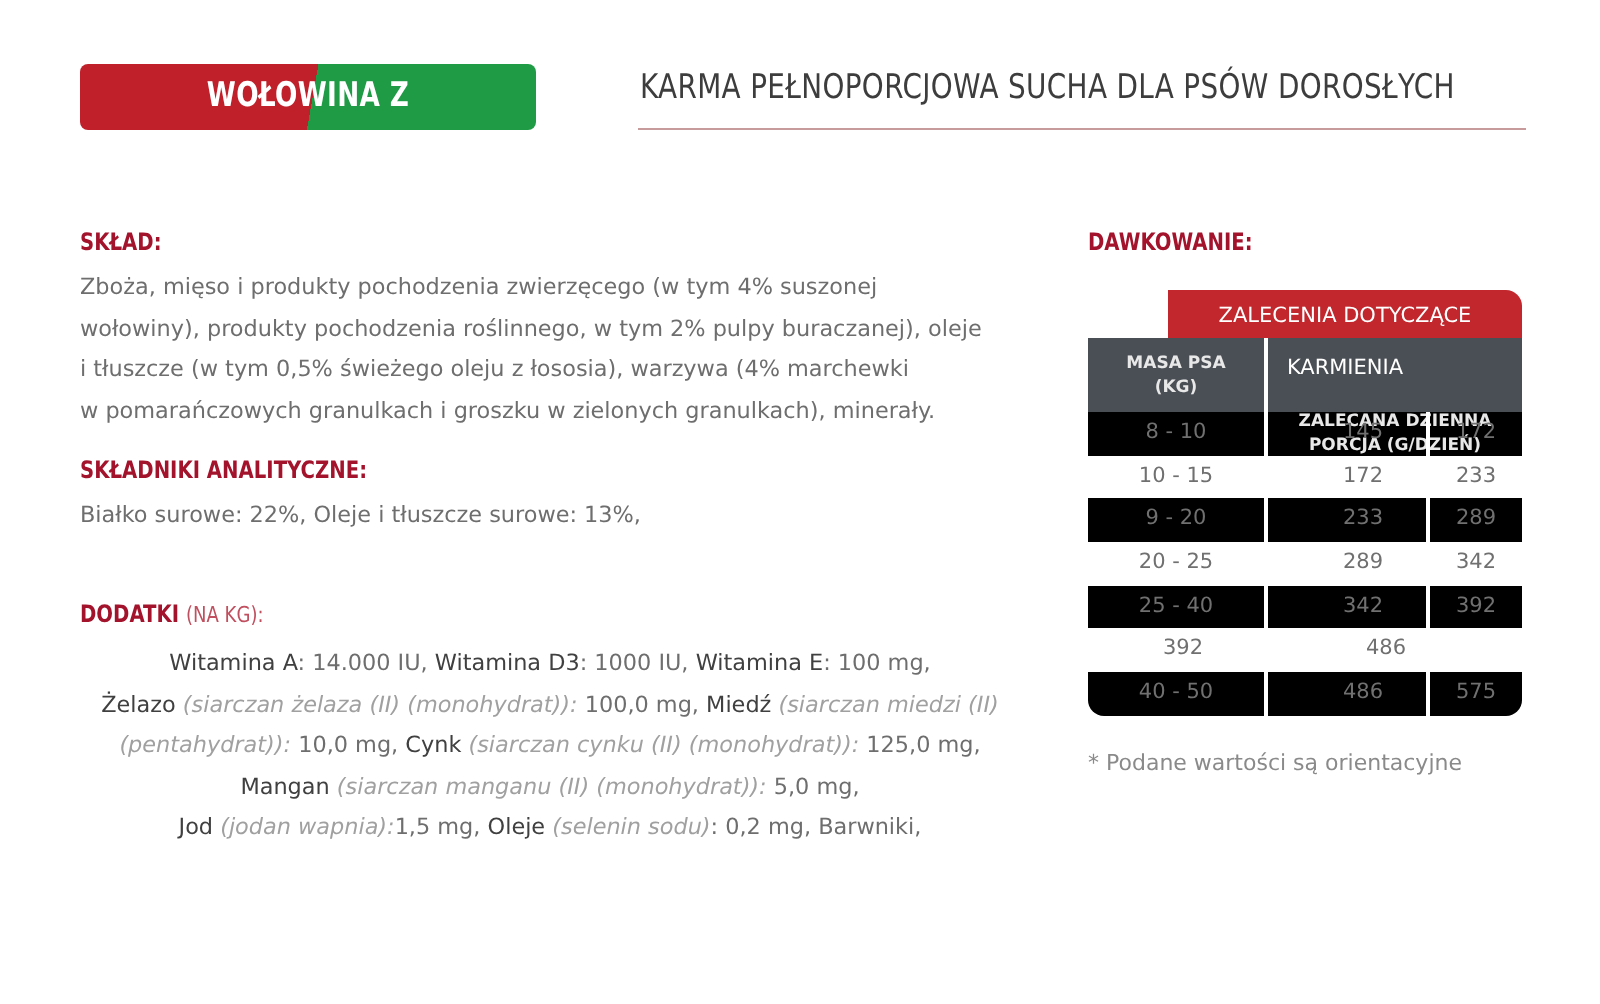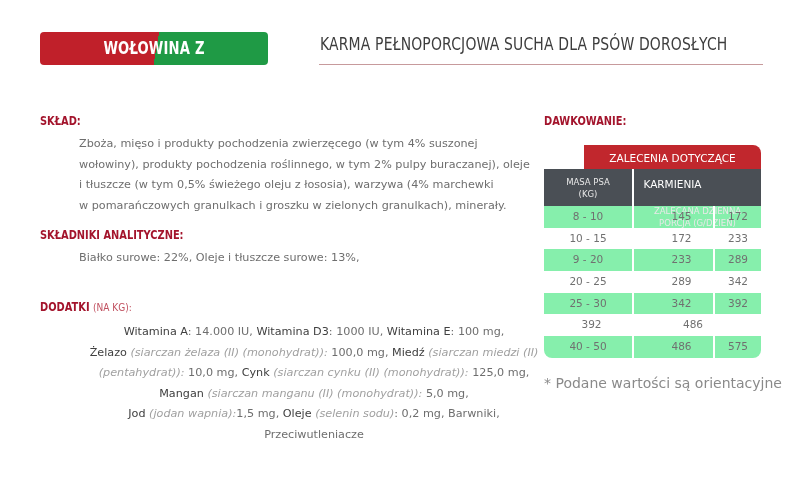--- a/index.html
+++ b/index.html
@@ -4,37 +4,37 @@
 <style>
   html,body{margin:0;padding:0;background:#fff;}
   body{width:800px;height:502px;position:relative;overflow:hidden;font-family:"DejaVu Sans",sans-serif;color:#6b6b6b;}
   .badge{position:absolute;left:40px;top:32px;width:228px;height:33px;border-radius:4px;overflow:hidden;
     background:linear-gradient(100deg,#c0202a 0 51%,#1f9a45 51% 100%);}
   .badge span{display:block;text-align:center;line-height:33px;color:#fff;font-family:"DejaVu Sans Condensed","DejaVu Sans",sans-serif;font-weight:bold;font-size:17px;letter-spacing:0.2px;transform:scaleX(0.86);}
   .title{position:absolute;left:320px;top:34px;font-family:"DejaVu Sans",sans-serif;font-size:17px;color:#3d3d3d;letter-spacing:0.2px;transform:scaleX(0.82);transform-origin:left center;white-space:nowrap;}
   .title-rule{position:absolute;left:319px;top:64px;width:444px;height:1px;background:#c79a9c;}
   .h{position:absolute;color:#a3142c;font-weight:bold;font-size:12px;transform:scaleX(0.82);transform-origin:left center;white-space:nowrap;}
   .h small{font-weight:normal;font-size:11px;color:#c0505f;}
-  .p{position:absolute;left:40px;width:470px;font-size:11.2px;line-height:20.5px;color:#6e6e6e;margin-left:39px;}
+  .p{position:absolute;left:40px;width:470px;font-size:11.2px;line-height:20.5px;color:#6e6e6e;}
   .p b{font-weight:normal;color:#404040;}
   .p i{font-style:italic;color:#a0a0a0;}
   .table{position:absolute;left:544px;top:145px;width:217px;border-radius:8px;overflow:hidden;}
   .t-title{background:#c1272d;color:#fff;font-size:10.5px;text-align:center;height:24px;line-height:26px;margin-left:40px;}
   .t-head{display:flex;background:#4a4f55;color:#e8e8e8;font-size:8.5px;text-align:center;height:37px;}
-  .t-head div{display:flex;align-items:center;justify-content:center;line-height:12px;}
+  .t-head div{display:flex;align-items:center;justify-content:center;line-height:12px;font-weight:bold;}
   .t-head .c1{width:88px;border-right:2px solid #fff;}
   .t-head .c2{flex:1;margin-top:48px;}
   .row{display:flex;height:21.7px;line-height:21.7px;font-size:10.5px;color:#707070;text-align:center;}
-  .row.alt{background:#86efac;}
+  .row.alt{background:#000000;}
   .row div{border-right:2px solid #fff;}
   .row div:last-child{border-right:none;}
   .row .c1{width:88px;}
   .row .c2{width:63px;margin-left:16px;}
   .row .c3{flex:1;}
-  .note{position:absolute;left:544px;top:375px;font-size:14px;color:#8a8a8a;}
+  .note{position:absolute;left:544px;top:375px;font-size:11px;color:#8a8a8a;}
 </style>
 </head>
 <body>
 
 <div class="badge">
     <span>WOŁOWINA Z WARZYWAMI</span>
   </div>
 <div class="title">KARMA PEŁNOPORCJOWA SUCHA DLA PSÓW DOROSŁYCH</div>
 <div class="title-rule"></div>
 
@@ -51,21 +51,20 @@
   <div>Białko surowe: 22%, Oleje i tłuszcze surowe: 13%,</div>
 </div>
 
 <div class="h" style="left:40px;top:300px;"><span>DODATKI</span> <small>(NA KG):</small></div>
 <div class="p" style="top:322px;text-align:center;">
   <div><b>Witamina A</b><span>: 14.000 IU, </span><b>Witamina D3</b><span>: 1000 IU, </span><b>Witamina E</b><span>: 100 mg,</span></div>
   <div><b>Żelazo</b><i> (siarczan żelaza (II) (monohydrat)): </i><span>100,0 mg, </span><b>Miedź</b><i> (siarczan miedzi (II)</i></div>
   <div><i>(pentahydrat)): </i><span>10,0 mg, </span><b>Cynk</b><i> (siarczan cynku (II) (monohydrat)): </i><span>125,0 mg,</span></div>
   <div><b>Mangan</b><i> (siarczan manganu (II) (monohydrat)): </i><span>5,0 mg,</span></div>
   <div><b>Jod</b><i> (jodan wapnia):</i><span>1,5 mg, </span><b>Oleje</b><i> (selenin sodu)</i><span>: 0,2 mg, Barwniki,</span></div>
-  <div>Przeciwutleniacze</div>
 </div>
 
 <div class="h" style="left:544px;top:114px;">DAWKOWANIE:</div>
 
 <div class="table">
   <div class="t-title">ZALECENIA DOTYCZĄCE KARMIENIA</div>
   <div class="t-head">
     <div class="c1">
         <span><span>MASA PSA</span><br><span>(KG)</span></span>
       </div>
@@ -87,21 +86,21 @@
       <div class="c1">9 - 20</div>
       <div class="c2">233</div>
       <div class="c3">289</div>
     </div>
   <div class="row">
       <div class="c1">20 - 25</div>
       <div class="c2">289</div>
       <div class="c3">342</div>
     </div>
   <div class="row alt">
-      <div class="c1">25 - 30</div>
+      <div class="c1">25 - 40</div>
       <div class="c2">342</div>
       <div class="c3">392</div>
     </div>
   <div class="row">
       <div class="c2">392</div>
       <div class="c3">486</div>
     </div>
   <div class="row alt">
       <div class="c1">40 - 50</div>
       <div class="c2">486</div>

